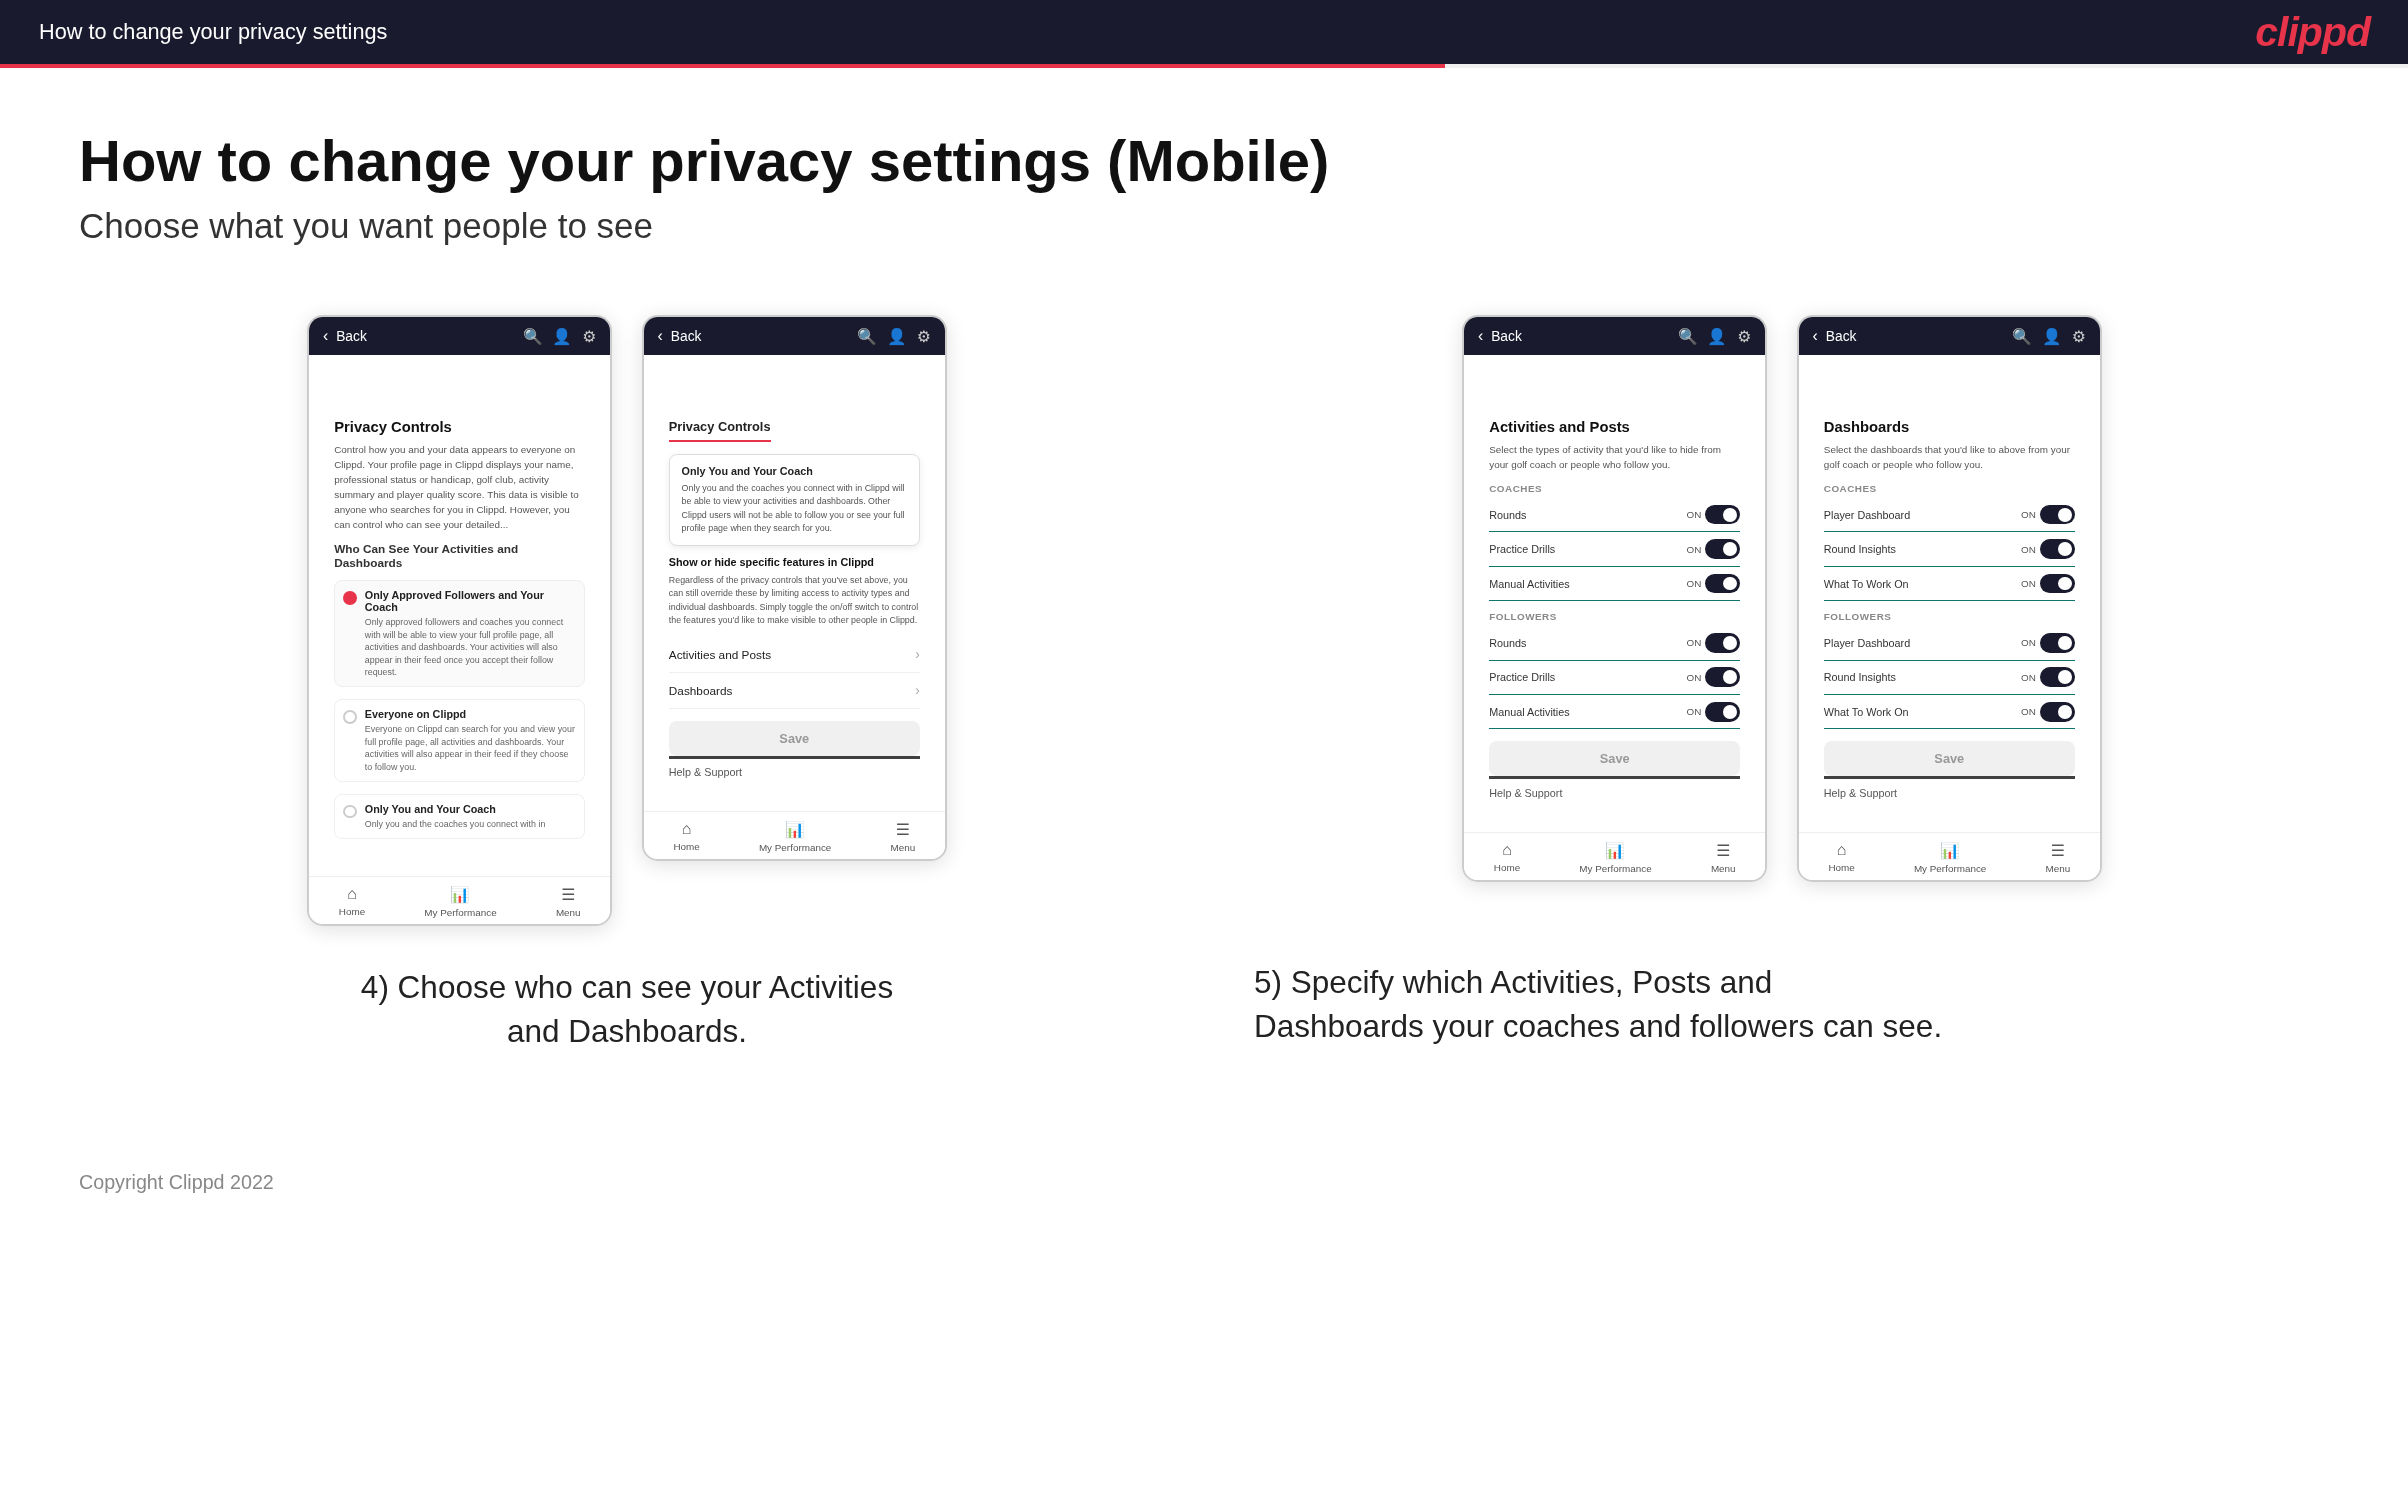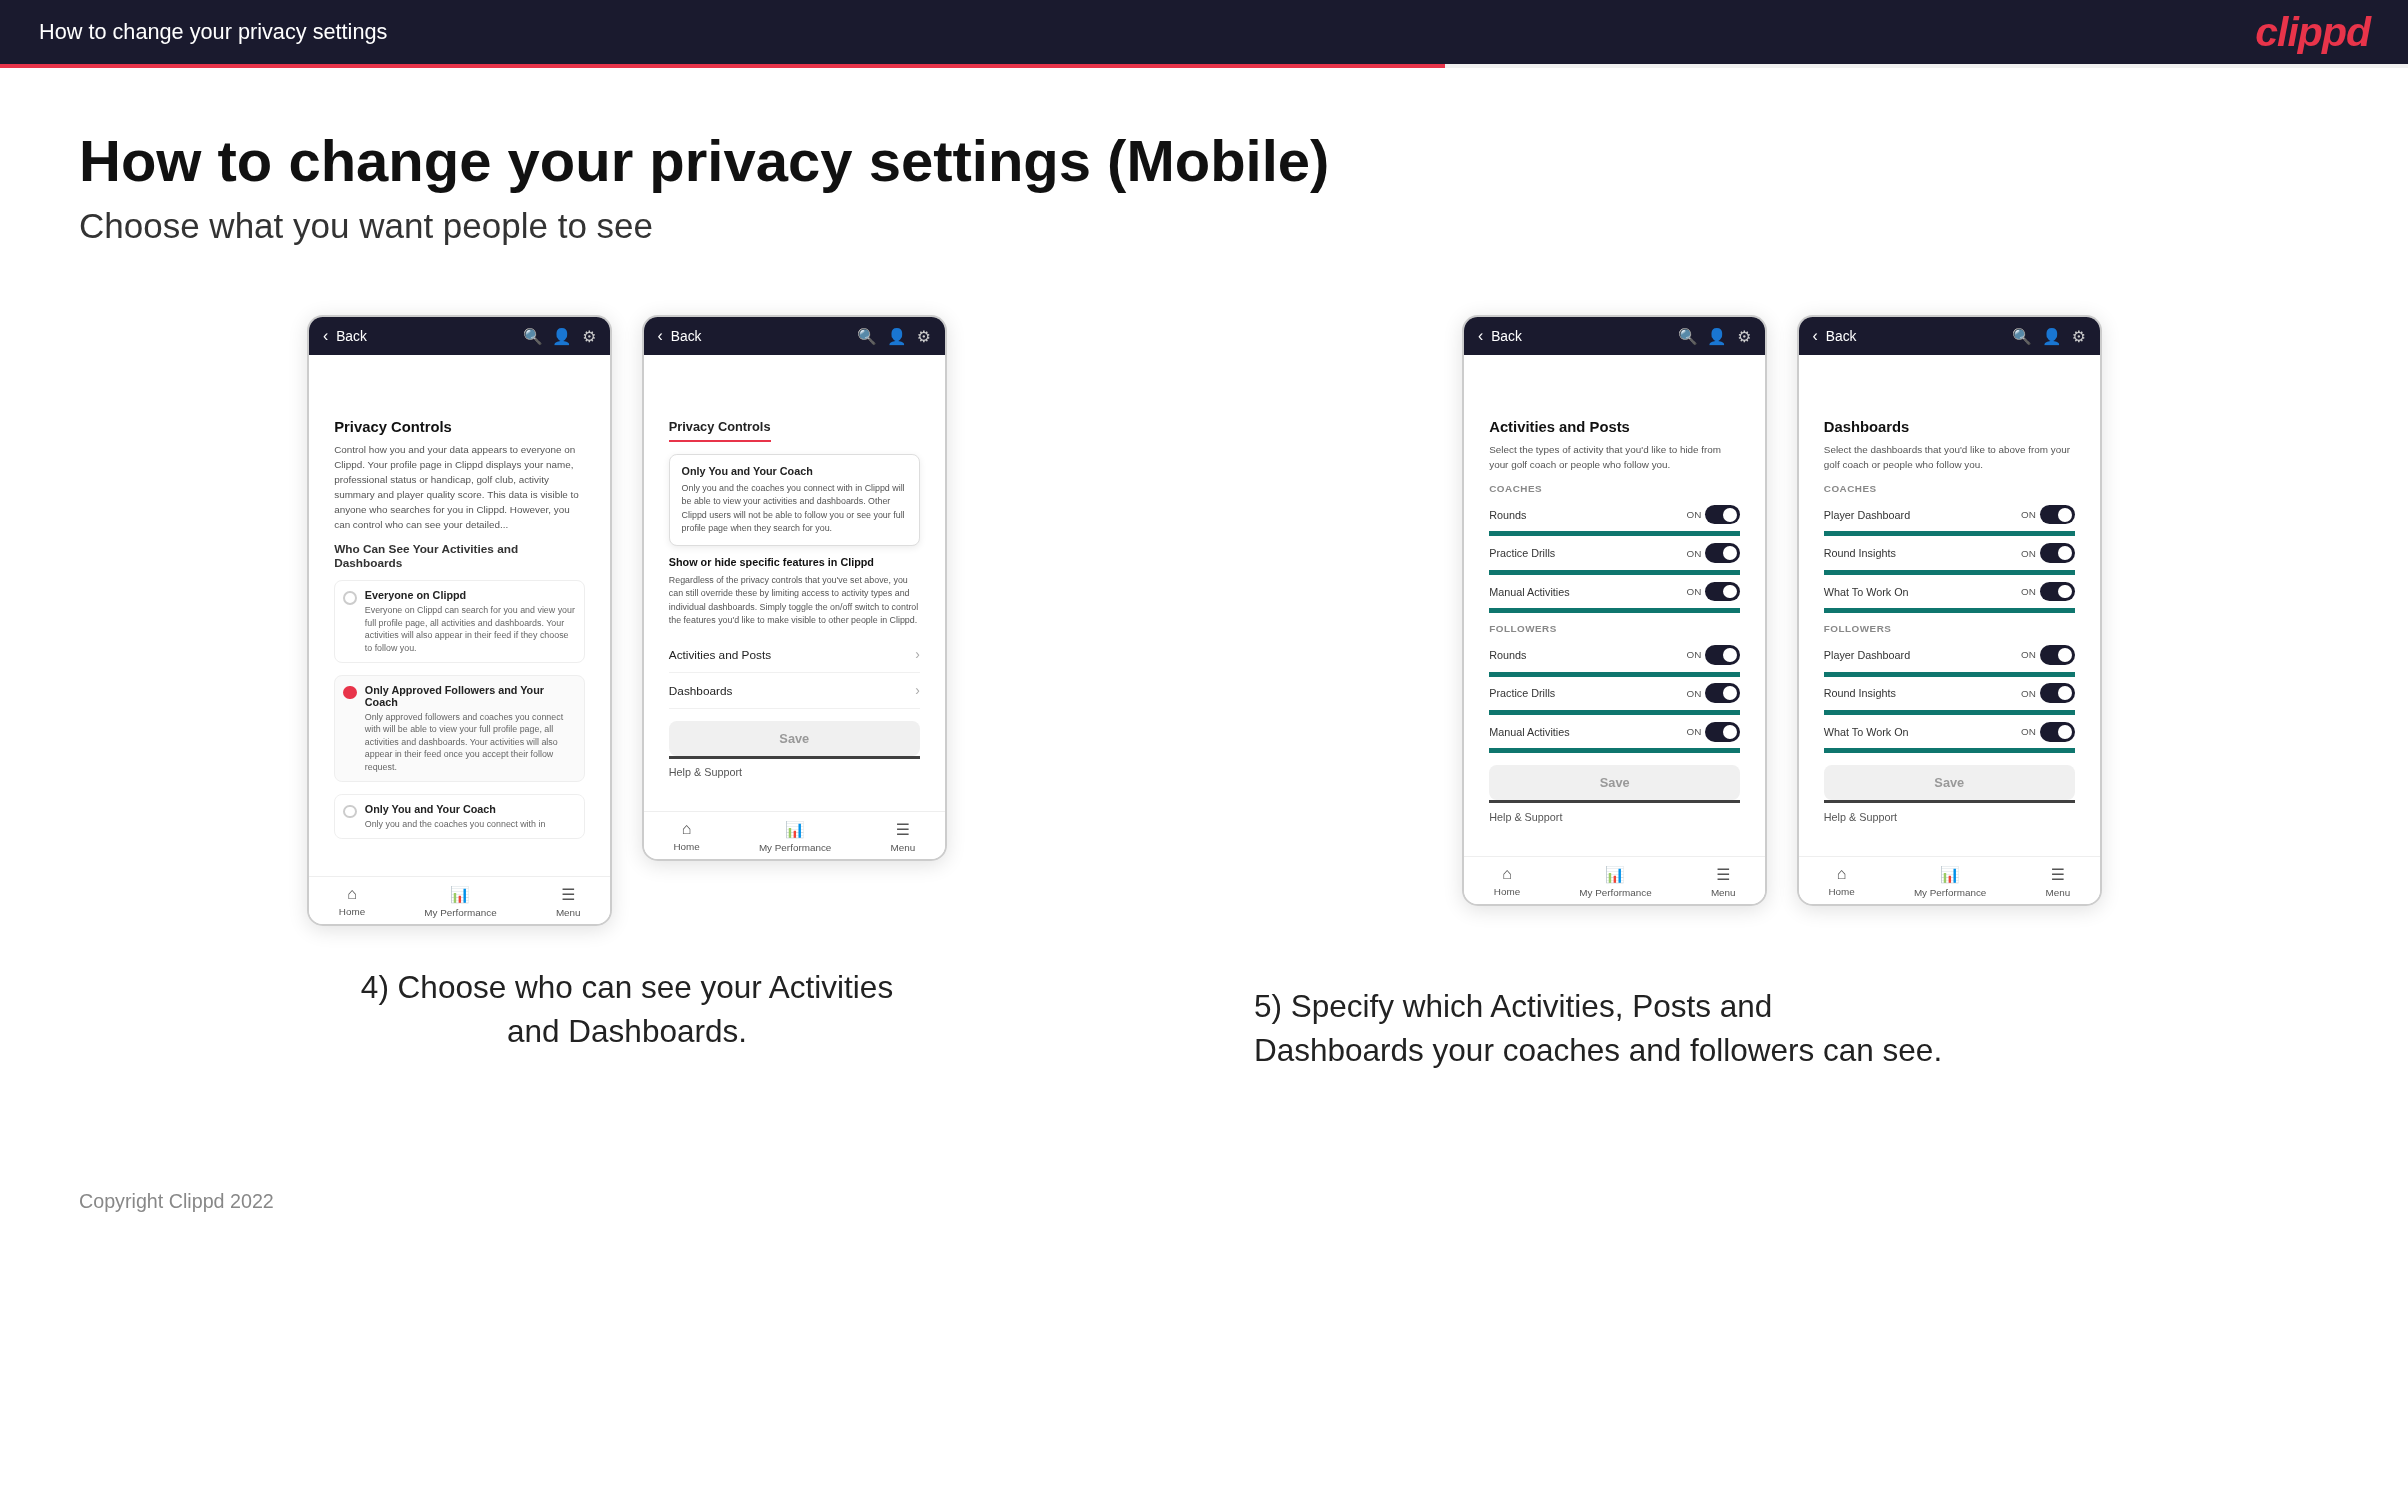--- a/index.html
+++ b/index.html
@@ -267,21 +267,21 @@
       color: #aaa;
       font-size: 13.8px;
     }
 
     
     .toggle-row {
       display: flex;
       justify-content: space-between;
       align-items: center;
       padding: 6.9px 0;
-      border-bottom: 5px solid #0f766e;
+      border-bottom: 1px solid #0f766e;
     }
     .toggle-label {
       font-size: 10.8px;
       color: #333;
     }
     .toggle-switch {
       width: 35px;
       height: 19.7px;
       background: #1a1a2e;
       border-radius: 9.9px;
@@ -398,33 +398,33 @@
               <span>🔍</span>
               <span>👤</span>
               <span>⚙</span>
             </div>
           </div>
           <div class="phone-content">
             <div class="phone-section-title">Privacy Controls</div>
             <div class="phone-body-text">Control how you and your data appears to everyone on Clippd. Your profile page in Clippd displays your name, professional status or handicap, golf club, activity summary and player quality score. This data is visible to anyone who searches for you in Clippd. However, you can control who can see your detailed...</div>
             <div class="phone-subtitle">Who Can See Your Activities and Dashboards</div>
 
+            <div class="radio-option selected">
+              <div class="radio-circle active"></div>
+              <div>
+                <div class="radio-label">Only Approved Followers and Your Coach</div>
+                <div class="radio-desc">Only approved followers and coaches you connect with will be able to view your full profile page, all activities and dashboards. Your activities will also appear in their feed once you accept their follow request.</div>
+              </div>
+            </div>
+
             <div class="radio-option">
               <div class="radio-circle"></div>
               <div>
                 <div class="radio-label">Everyone on Clippd</div>
                 <div class="radio-desc">Everyone on Clippd can search for you and view your full profile page, all activities and dashboards. Your activities will also appear in their feed if they choose to follow you.</div>
-              </div>
-            </div>
-
-            <div class="radio-option selected">
-              <div class="radio-circle active"></div>
-              <div>
-                <div class="radio-label">Only Approved Followers and Your Coach</div>
-                <div class="radio-desc">Only approved followers and coaches you connect with will be able to view your full profile page, all activities and dashboards. Your activities will also appear in their feed once you accept their follow request.</div>
               </div>
             </div>
 
             <div class="radio-option">
               <div class="radio-circle"></div>
               <div>
                 <div class="radio-label">Only You and Your Coach</div>
                 <div class="radio-desc">Only you and the coaches you connect with in</div>
               </div>
             </div>

